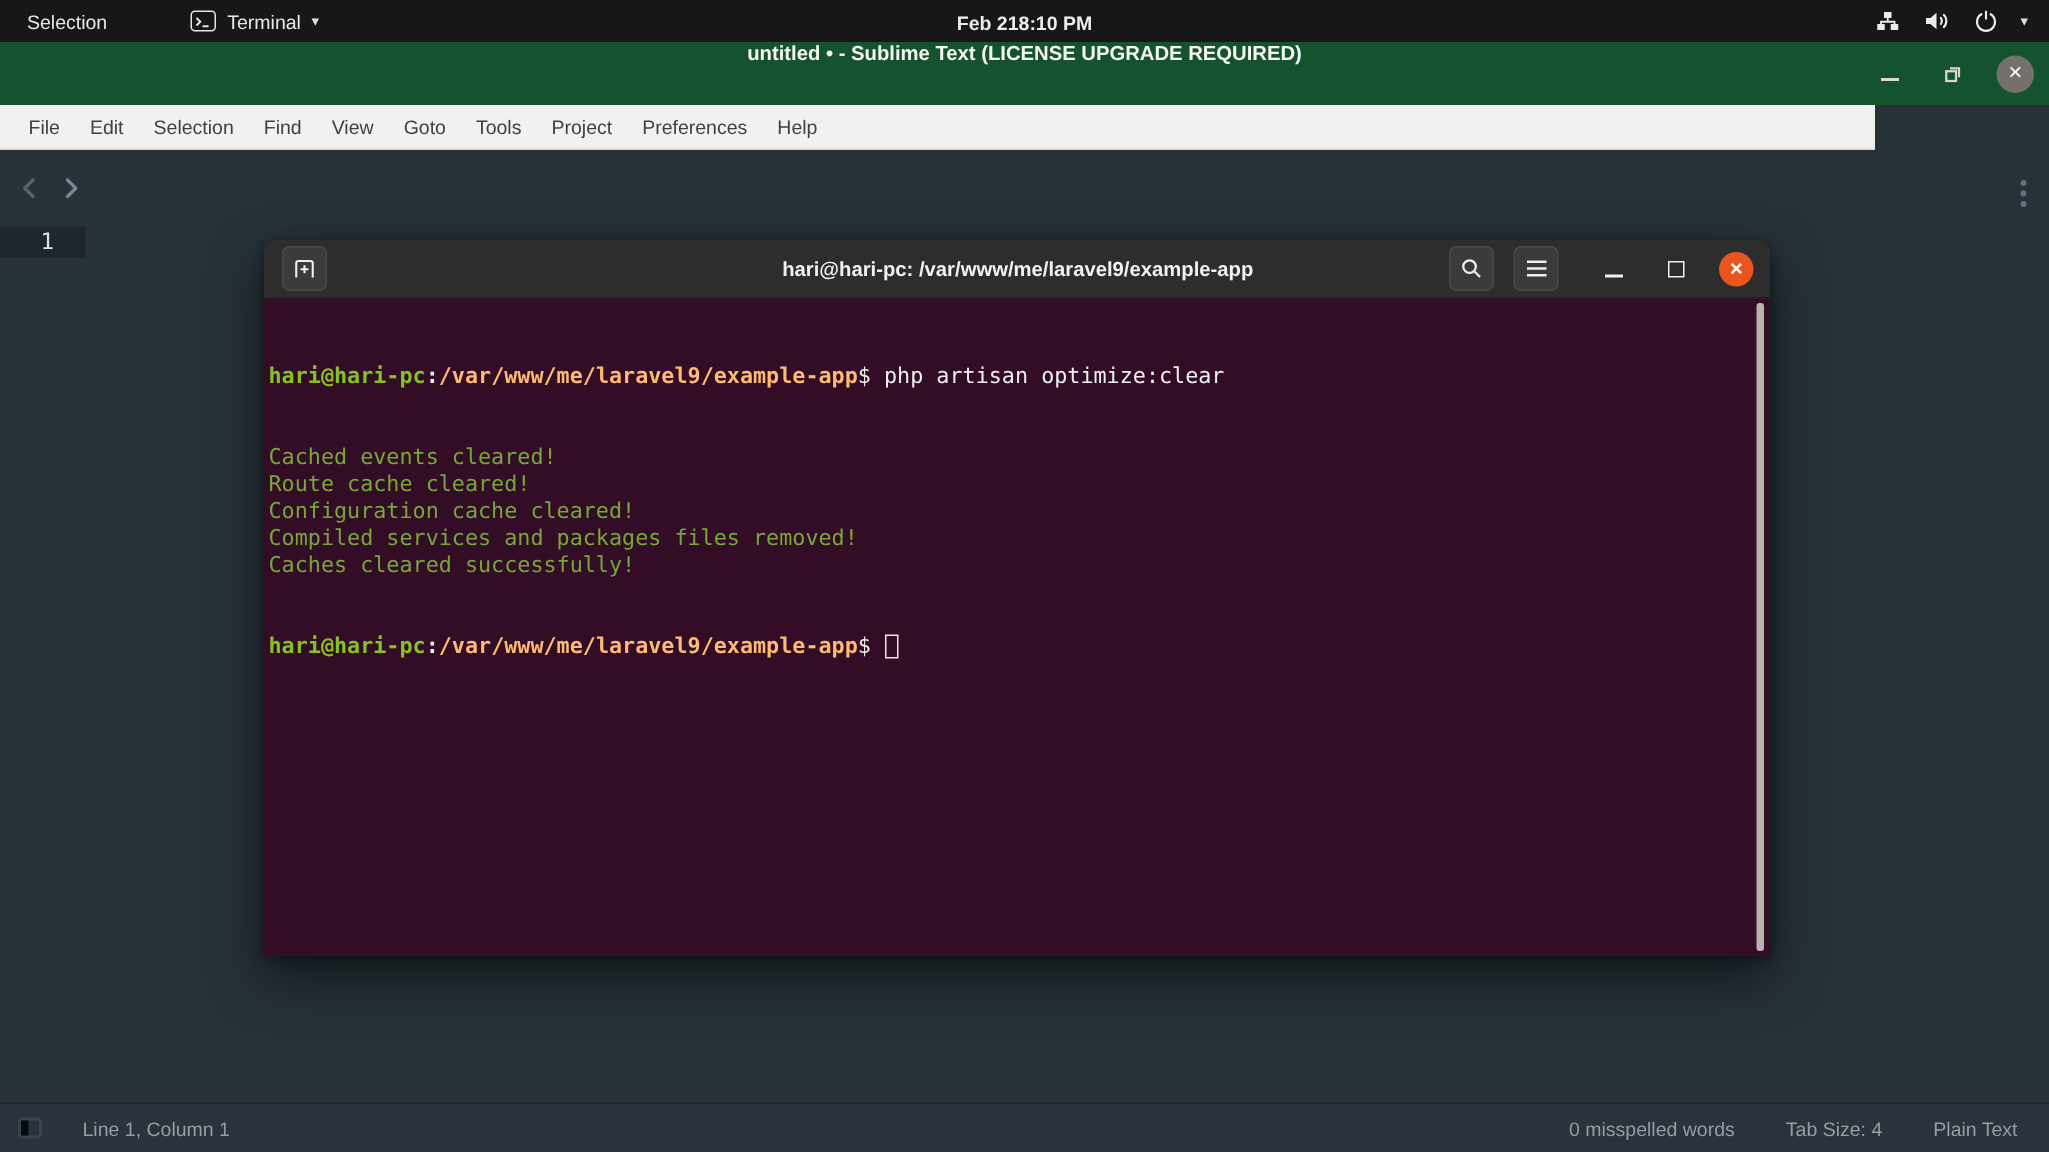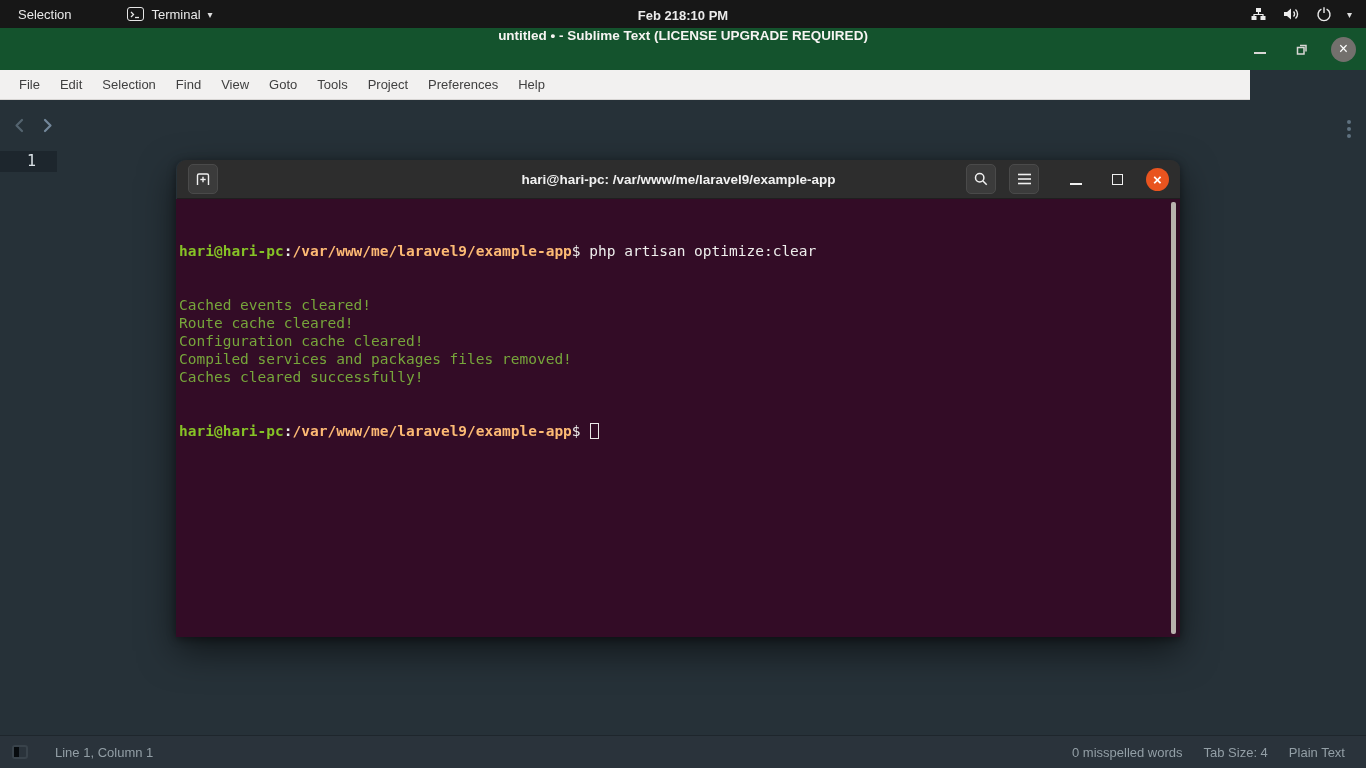--- a/index.html
+++ b/index.html
@@ -42,21 +42,21 @@
   .kebab { position:absolute; right:15px; top:20px; display:flex; flex-direction:column; gap:3px; }
   .kebab i { width:4px; height:4px; border-radius:50%; background:#5f7280; display:block; }
 
   .st-statusbar { position:absolute; bottom:0; left:0; width:1366px; height:33px;
     background:#2a333b; border-top:1px solid #1e262c; display:flex; align-items:center;
     color:#939fa6; font-size:13px; }
   .sb-panel-icon { width:16px; height:14px; border:2px solid #39434b; border-radius:3px;
     margin-left:12px; position:relative; }
   .sb-panel-icon i { position:absolute; left:0; top:0; bottom:0; width:5px; background:#070b0e; display:block; }
   .sb-caret { margin-left:27px; }
-  .sb-right { margin-left:auto; display:flex; align-items:center; gap:21px; padding-right:21px; }
+  .sb-right { margin-left:auto; display:flex; align-items:center; gap:34px; padding-right:21px; }
 
   
   .terminal { position:absolute; left:176px; top:160px; width:1004px; height:477px;
     border-radius:9px 9px 2px 2px; box-shadow:0 14px 36px rgba(0,0,0,0.55), 0 2px 8px rgba(0,0,0,0.4); }
   .term-header { position:absolute; top:0; left:1px; right:0; height:39px; background:#2d2d2d;
     border-radius:9px 9px 0 0; border-bottom:1px solid #1f1f1f;
     display:flex; align-items:center; padding:15px 11px; }
   .term-title { position:absolute; left:0; right:0; text-align:center; color:#f1f1f1;
     font-weight:bold; font-size:13.5px; pointer-events:none; }
   .hbtn { width:30px; height:30px; border-radius:5px; background:#3b3b3b; border:1px solid #4a4a4a;

